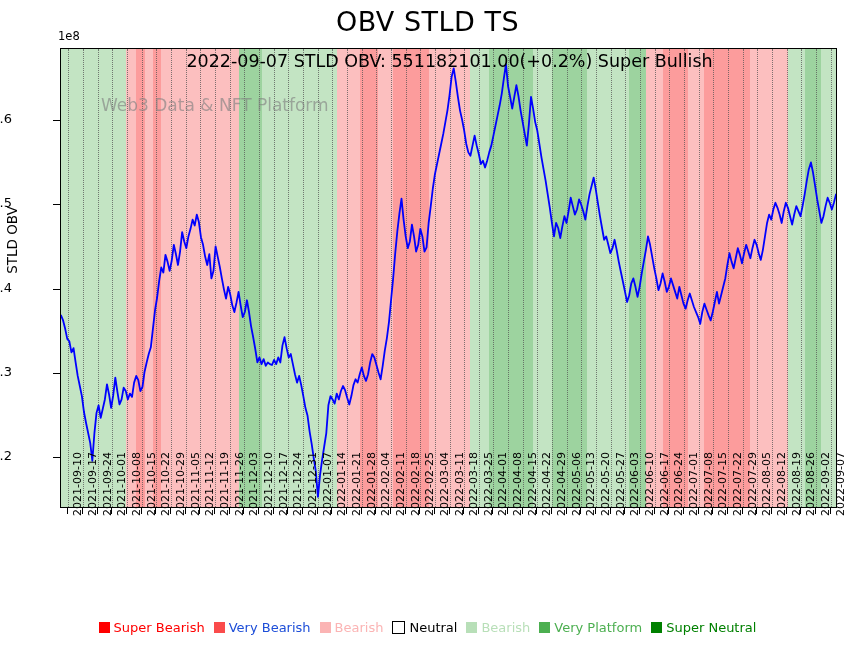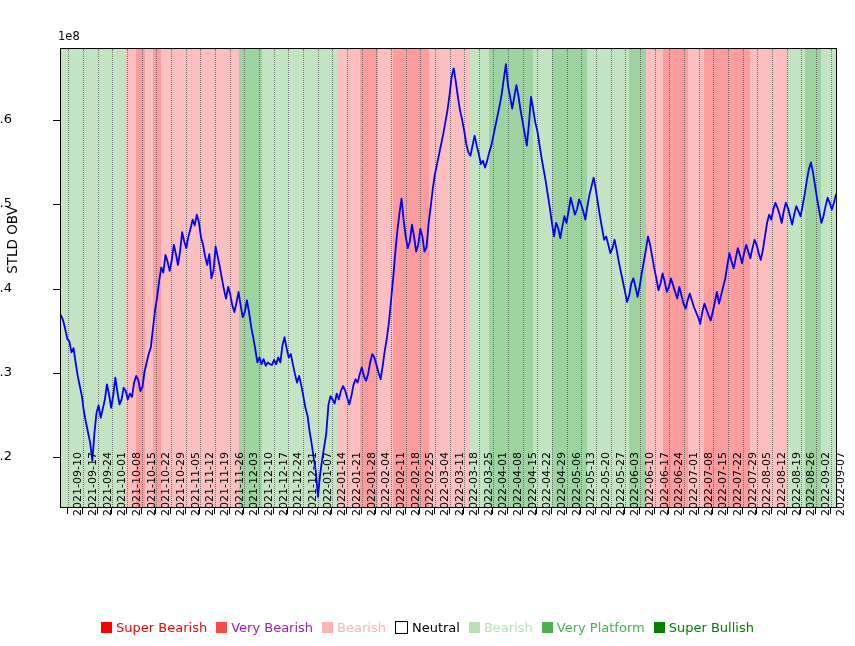--- a/index.html
+++ b/index.html
@@ -60,20 +60,21 @@
   }
   .legend-item{display:flex;align-items:center;gap:4px;}
   .swatch{width:11px;height:11px;display:inline-block;}
   .legend-text{font-size:13px;white-space:nowrap;}
 </style>
 </head>
 <body>
 
 <div id="root">
 
+  <div class="chart-title">OBV STLD TS</div>
 
   <div class="offset-label">1e8</div>
 
   <div class="ylabel">STLD OBV</div>
 
   <div id="yticks-container">
       <div class="ytick" style="top: 448.358px;">5.2</div>
       <div class="ytickmark" style="top: 457.358px;"></div>
       <div class="ytick" style="top: 363.954px;">5.3</div>
       <div class="ytickmark" style="top: 372.954px;"></div>
@@ -176,25 +177,27 @@
         <div class="vgrid" style="left: 667.047px;"></div>
         <div class="vgrid" style="left: 681.708px;"></div>
         <div class="vgrid" style="left: 696.368px;"></div>
         <div class="vgrid" style="left: 711.028px;"></div>
         <div class="vgrid" style="left: 725.689px;"></div>
         <div class="vgrid" style="left: 740.349px;"></div>
         <div class="vgrid" style="left: 755.009px;"></div>
         <div class="vgrid" style="left: 769.67px;"></div>
       </div>
 
+    <div class="watermark wm2">Web3 Data &amp; NFT Platform</div>
 
     <svg class="series" viewBox="0 0 777 460" preserveAspectRatio="none">
       <polyline id="line-path" fill="none" stroke="#0000ff" stroke-width="1.8" stroke-linejoin="round" stroke-linecap="round" vector-effect="non-scaling-stroke" points="0.00,267.56 2.09,272.62 4.19,281.06 6.28,291.19 8.38,293.72 10.47,304.70 12.57,300.48 14.66,314.83 16.75,328.33 18.85,338.46 20.94,348.59 23.04,364.62 25.13,375.60 27.23,385.72 29.32,395.85 31.42,413.58 33.51,385.72 35.60,365.47 37.70,357.87 39.79,370.53 41.89,361.25 43.98,351.96 46.08,336.77 48.17,346.90 50.26,360.40 52.36,347.74 54.45,330.02 56.55,344.37 58.64,357.03 60.74,351.96 62.83,340.15 64.92,343.52 67.02,351.96 69.11,346.06 71.21,349.43 73.30,335.08 75.40,328.33 77.49,332.55 79.58,343.52 81.68,339.30 83.77,324.11 85.87,314.83 87.96,306.39 90.06,299.63 92.15,281.06 94.25,262.50 96.34,249.83 98.43,232.95 100.53,219.45 102.62,224.51 104.72,206.79 106.81,213.54 108.91,222.83 111.00,212.70 113.09,196.66 115.19,205.94 117.28,216.92 119.38,203.41 121.47,184.00 123.57,193.28 125.66,200.04 127.75,188.22 129.85,180.62 131.94,171.34 134.04,177.25 136.13,166.28 138.23,173.87 140.32,189.06 142.42,196.66 144.51,208.48 146.60,216.92 148.70,205.94 150.79,230.42 152.89,222.83 154.98,198.35 157.08,208.48 159.17,218.61 161.26,230.42 163.36,241.39 165.45,250.68 167.55,238.86 169.64,246.46 171.74,257.43 173.83,264.18 175.92,254.90 178.02,243.93 180.11,257.43 182.21,269.25 184.30,264.18 186.40,252.37 188.49,264.18 190.58,278.53 192.68,289.50 194.77,301.32 196.87,314.83 198.96,309.76 201.06,316.51 203.15,311.45 205.25,318.20 207.34,314.83 209.43,316.51 211.53,317.36 213.62,312.29 215.72,316.51 217.81,309.76 219.91,314.83 222.00,297.94 224.09,289.50 226.19,300.48 228.28,309.76 230.38,306.39 232.47,316.51 234.57,326.64 236.66,335.08 238.75,328.33 240.85,337.61 242.94,348.59 245.04,360.40 247.13,368.00 249.23,384.04 251.32,396.70 253.42,411.05 255.51,424.55 257.60,449.87 259.70,427.93 261.79,412.73 263.89,399.23 265.98,385.72 268.08,357.87 270.17,348.59 272.26,351.96 274.36,356.18 276.45,346.06 278.55,351.96 280.64,343.52 282.74,338.46 284.83,342.68 286.92,350.28 289.02,357.03 291.11,348.59 293.21,337.61 295.30,331.71 297.40,335.08 299.49,326.64 301.58,319.89 303.68,328.33 305.77,333.39 307.87,326.64 309.96,314.83 312.06,306.39 314.15,309.76 316.25,317.36 318.34,324.95 320.43,331.71 322.53,318.20 324.62,303.01 326.72,290.35 328.81,274.31 330.91,252.37 333.00,230.42 335.09,205.10 337.19,183.16 339.28,165.43 341.38,150.24 343.47,171.34 345.57,188.22 347.66,200.04 349.75,193.28 351.85,176.40 353.94,188.22 356.04,203.41 358.13,196.66 360.23,180.62 362.32,188.22 364.42,203.41 366.51,199.19 368.60,174.72 370.70,157.83 372.79,140.11 374.89,125.76 376.98,115.63 379.08,105.50 381.17,95.38 383.26,85.25 385.36,73.43 387.45,61.61 389.55,46.42 391.64,27.85 393.74,19.41 395.83,32.92 397.92,48.11 400.02,61.61 402.11,70.90 404.21,81.87 406.30,95.38 408.40,103.82 410.49,107.19 412.58,97.06 414.68,86.94 416.77,97.06 418.87,105.50 420.96,115.63 423.06,112.26 425.15,119.01 427.25,112.26 429.34,103.82 431.43,97.06 433.53,86.94 435.62,76.81 437.72,66.68 439.81,56.55 441.91,44.73 444.00,29.54 446.09,15.19 448.19,37.14 450.28,48.11 452.38,59.93 454.47,48.11 456.57,36.29 458.66,47.27 460.75,61.61 462.85,73.43 464.94,85.25 467.04,97.06 469.13,75.12 471.23,48.11 473.32,59.93 475.42,73.43 477.51,81.87 479.60,95.38 481.70,108.88 483.79,120.70 485.89,132.51 487.98,146.02 490.08,159.52 492.17,174.72 494.26,188.22 496.36,174.72 498.45,179.78 500.55,189.91 502.64,178.09 504.74,167.96 506.83,174.72 508.92,162.90 511.02,149.39 513.11,157.83 515.21,166.28 517.30,161.21 519.40,151.08 521.49,156.15 523.58,162.90 525.68,171.34 527.77,157.83 529.87,146.02 531.96,137.58 534.06,129.14 536.15,140.95 538.25,154.46 540.34,167.96 542.43,179.78 544.53,191.60 546.62,188.22 548.72,196.66 550.81,205.10 552.91,200.04 555.00,191.60 557.09,201.72 559.19,213.54 561.28,223.67 563.38,233.80 565.47,243.93 567.57,254.06 569.66,247.30 571.75,235.49 573.85,230.42 575.94,238.86 578.04,248.99 580.13,238.86 582.23,225.36 584.32,213.54 586.42,201.72 588.51,188.22 590.60,196.66 592.70,208.48 594.79,220.29 596.89,230.42 598.98,242.24 601.08,235.49 603.17,225.36 605.26,233.80 607.36,243.93 609.45,238.86 611.55,230.42 613.64,237.17 615.74,243.93 617.83,250.68 619.92,238.86 622.02,247.30 624.11,255.74 626.21,260.81 628.30,252.37 630.40,245.61 632.49,252.37 634.58,259.12 636.68,264.18 638.77,269.25 640.87,276.00 642.96,264.18 645.06,255.74 647.15,261.65 649.25,267.56 651.34,272.62 653.43,264.18 655.53,254.06 657.62,243.93 659.72,255.74 661.81,247.30 663.91,238.86 666.00,230.42 668.09,216.92 670.19,205.10 672.28,213.54 674.38,220.29 676.47,210.17 678.57,200.04 680.66,206.79 682.75,215.23 684.85,205.10 686.94,196.66 689.04,203.41 691.13,210.17 693.23,200.04 695.32,191.60 697.42,196.66 699.51,205.10 701.60,211.85 703.70,201.72 705.79,188.22 707.89,174.72 709.98,166.28 712.08,171.34 714.17,161.21 716.26,154.46 718.36,159.52 720.45,166.28 722.55,174.72 724.64,162.90 726.74,154.46 728.83,159.52 730.92,167.96 733.02,176.40 735.11,166.28 737.21,157.83 739.30,162.90 741.40,167.96 743.49,157.83 745.58,146.02 747.68,132.51 749.77,120.70 751.87,113.94 753.96,124.07 756.06,137.58 758.15,151.08 760.25,162.90 762.34,174.72 764.43,167.96 766.53,157.83 768.62,149.39 770.72,154.46 772.81,161.21 774.91,154.46 777.00,146.02"></polyline>
     </svg>
 
+    <div class="subtitle">2022-09-07 STLD OBV: 551182101.00(+0.2%) Super Bullish</div>
   </div>
 
   <div id="xticks-container">
       <div class="xtickmark" style="left: 67.3302px;"></div>
       <div class="xtick" style="left: 71.3302px;">2021-09-10</div>
       <div class="xtickmark" style="left: 81.9906px;"></div>
       <div class="xtick" style="left: 85.9906px;">2021-09-17</div>
       <div class="xtickmark" style="left: 96.6509px;"></div>
       <div class="xtick" style="left: 100.651px;">2021-09-24</div>
       <div class="xtickmark" style="left: 111.311px;"></div>
@@ -300,37 +303,37 @@
     </div>
 
 
   <div class="legend" id="legend">
       <div class="legend-item">
         <span class="swatch" style="background: rgb(255, 0, 0);"></span>
         <span class="legend-text" style="color: rgb(255, 0, 0);">Super Bearish</span>
       </div>
       <div class="legend-item">
         <span class="swatch" style="background: rgb(250, 75, 75);"></span>
-        <span class="legend-text" style="color: #a21caf;">Very Bearish</span>
+        <span class="legend-text" style="color: #1d4ed8;">Very Bearish</span>
       </div>
       <div class="legend-item">
         <span class="swatch" style="background: rgb(251, 180, 180);"></span>
         <span class="legend-text" style="color: rgb(251, 180, 180);">Bearish</span>
       </div>
       <div class="legend-item">
         <span class="swatch" style="background: rgb(255, 255, 255); border: 1.2px solid rgb(0, 0, 0);"></span>
         <span class="legend-text" style="color: rgb(0, 0, 0);">Neutral</span>
       </div>
       <div class="legend-item">
         <span class="swatch" style="background: rgb(184, 223, 184);"></span>
         <span class="legend-text" style="color: rgb(184, 223, 184);">Bearish</span>
       </div>
       <div class="legend-item">
         <span class="swatch" style="background: rgb(76, 175, 80);"></span>
         <span class="legend-text" style="color: rgb(76, 175, 80);">Very Platform</span>
       </div>
       <div class="legend-item">
         <span class="swatch" style="background: rgb(0, 128, 0);"></span>
-        <span class="legend-text" style="color: rgb(0, 128, 0);">Super Bullish</span>
+        <span class="legend-text" style="color: rgb(0, 128, 0);">Super Neutral</span>
       </div>
     </div>
 
 </div>
 
 </body></html>

